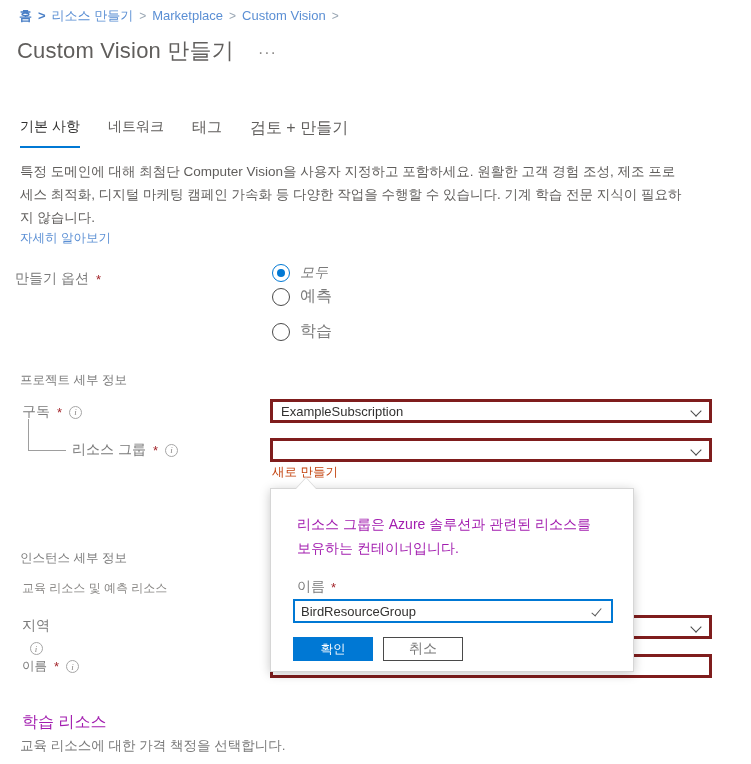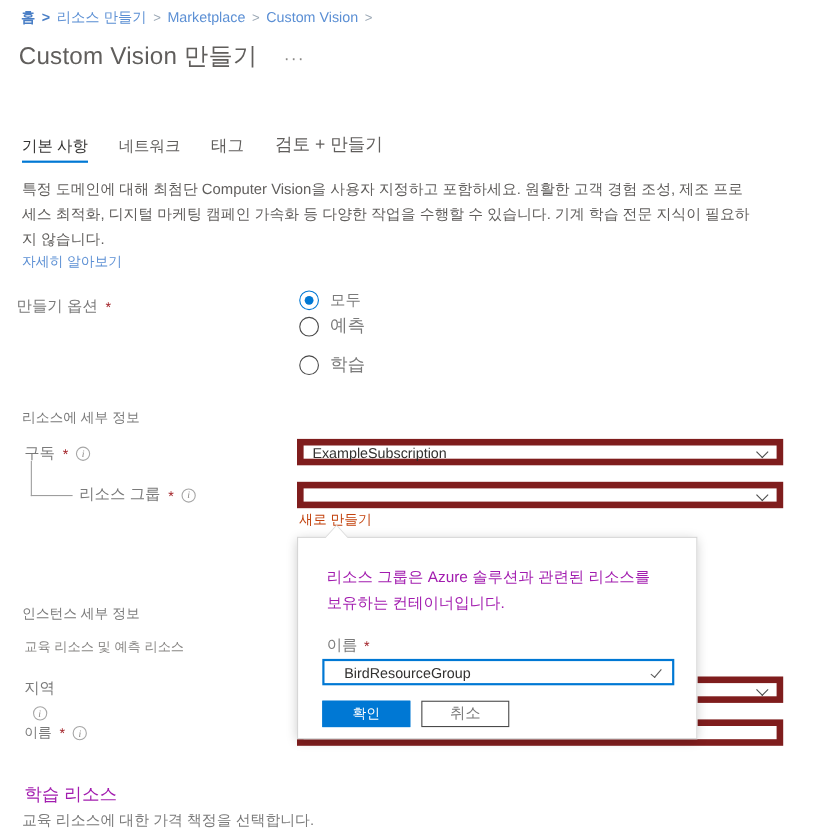--- a/index.html
+++ b/index.html
@@ -28,21 +28,21 @@
   .title-row {
     position: absolute; left: 17px; top: 36px;
     display: flex; align-items: baseline; gap: 24px;
   }
   .page-title { font-size: 22px; font-weight: 400; color: #605e5c; letter-spacing: .2px; white-space: nowrap;}
   .ellipsis-btn { font-size: 16px; color: #8a8886; cursor: pointer; letter-spacing: 1px; }
 
   
   .tabs {
     position: absolute; left: 20px; top: 118px;
-    display: flex; align-items: flex-end; height: 30px;
+    display: flex; height: 30px;
   }
   .tab {
     font-size: 14px; color: #605e5c; cursor: pointer;
     padding: 0 0 6px 0; position: relative; white-space: nowrap;
   }
   .tab + .tab { margin-left: 28px; }
   .tab.wide { font-size: 16px; }
   .tab.mid { font-size: 15px; }
   .tab.active { color: #323130; }
   .tab.active::after {
@@ -80,28 +80,28 @@
     width: 18px; height: 18px; border-radius: 50%;
     border: 1px solid #4a4a4a; background: #fff;
     display: inline-block; position: relative; flex: none;
   }
   .radio.checked { border: 1px solid #0078d4; }
   .radio.checked::after {
     content:""; position: absolute; left: 4px; top: 4px;
     width: 8px; height: 8px; border-radius: 50%; background: #0078d4;
   }
   .radio-label { margin-left: 10px; font-size: 15px; color: #7a7a7a; white-space: nowrap;}
-  .radio-row.r1 .radio-label { font-size: 14px; }
+  .radio-row.r1 .radio-label { font-size: 14px; font-style: italic; }
   .radio-row.r2 { margin-top: 3px; }
   .radio-row.r2 .radio-label,
   .radio-row.r3 .radio-label { font-size: 16px; }
   .radio-row.r3 { margin-top: 14px; }
 
   .field {
-    position: absolute; height: 24px; border: 6px solid #7f1d1d;
+    position: absolute; height: 24px; border: 3px solid #7f1d1d;
     background: #fff; display: flex; align-items: center;
     padding: 0 6px 0 8px; font-size: 13px; color: #323130;
   }
   .field .val { flex: 1; overflow: hidden; white-space: nowrap; }
   .chev {
     width: 13px; height: 13px; flex: none; position: relative;
   }
   .chev::before {
     content:""; position:absolute; left:2px; top:2px;
     width: 7px; height: 7px; border-right: 1.4px solid #4a4a4a;
@@ -141,21 +141,21 @@
     position: absolute; left: 26px; top: 23px; width: 310px;
     font-size: 14px; line-height: 24px; color: #a21caf;
   }
   .callout-label {
     position: absolute; left: 26px; top: 89px;
     font-size: 14px; color: #7a7a7a; display: flex; gap: 6px; align-items: center;
   }
   .callout-input {
     position: absolute; left: 22px; top: 110px; width: 320px; height: 24px;
     border: 2px solid #0078d4; background: #fff;
-    display: flex; align-items: center; padding: 0 6px 0 18px;
+    display: flex; align-items: center; padding: 0 6px 0 6px;
     font-size: 13px; color: #323130;
   }
   .callout-input .val { flex: 1; white-space: nowrap; overflow: hidden; }
   .check {
     width: 13px; height: 13px; flex: none; position: relative;
   }
   .check::before {
     content:""; position:absolute; left:2px; top:1px;
     width: 4px; height: 9px; border-right: 1.4px solid #5a5a5a;
     border-bottom: 1.4px solid #5a5a5a; transform: rotate(40deg);
@@ -221,21 +221,21 @@
     <div class="radio-row r2">
       <span class="radio"></span>
       <span class="radio-label">예측</span>
     </div>
     <div class="radio-row r3">
       <span class="radio"></span>
       <span class="radio-label">학습</span>
     </div>
   </div>
 
-  <div class="section-head" style="left:20px; top:372px;">리소스에 세부 정보</div>
+  <div class="section-head" style="left:20px; top:372px;">프로젝트 세부 정보</div>
 
   <div class="label" style="left:22px; top:403px;">
     <span>구독</span>
     <span class="req">*</span>
     <span class="info-icon">i</span>
   </div>
 
   <div class="tree-line"></div>
 
   <div class="label" style="left:72px; top:441px;">

